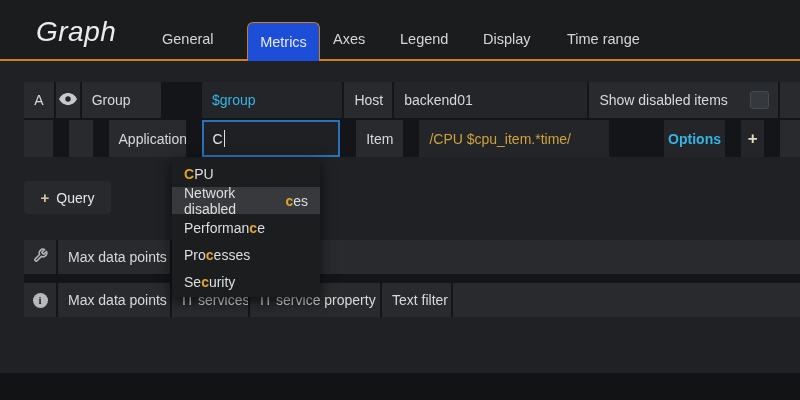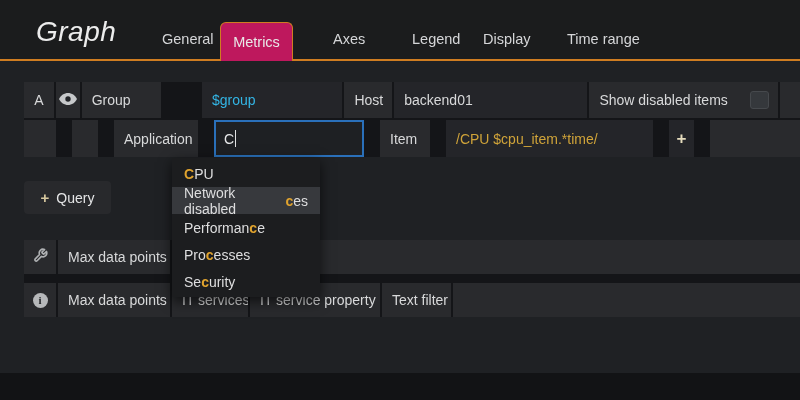--- a/index.html
+++ b/index.html
@@ -6,22 +6,22 @@
   html,body { width: 800px; height: 400px; }
   body { font-family: "Liberation Sans", sans-serif; background: #161719; overflow: hidden; }
   .page { position: relative; width: 800px; height: 400px; background: #1f2124; }
 
   
   .header { position: absolute; top: 0; left: 0; width: 800px; height: 59px; background: #1b1c1d; }
   .page-title { position: absolute; left: 36px; top: 16px; font-style: italic; font-size: 28px;
                 color: #ececec; letter-spacing: 0.5px; }
   .tab-label { position: absolute; top: 31px; color: #d5d6d8; font-size: 14.5px; cursor: pointer; z-index: 2; }
   .tab-underline { position: absolute; top: 59px; left: 0; width: 800px; height: 2px; background: #cf7d21; z-index: 1; }
-  .tab-active-box { position: absolute; left: 220px; top: 22px; width: 73px; height: 39px;
-                    background: #be185d; border: 1px solid #cf7d21; border-bottom: none;
+  .tab-active-box { position: absolute; left: 247px; top: 22px; width: 73px; height: 39px;
+                    background: #1d4ed8; border: 1px solid #cf7d21; border-bottom: none;
                     border-radius: 6px 6px 0 0; z-index: 3; display: flex; align-items: center;
                     justify-content: center; color: #e8e8e8; font-size: 14.5px; cursor: pointer; }
   .bottom-strip { position: absolute; top: 373px; left: 0; width: 800px; height: 27px; background: #121315; }
 
   
   .rows-block { position: absolute; left: 24px; width: 776px; background: #141518;
                 display: flex; flex-direction: column; }
   .row { display: flex; gap: 2px; }
   .cell { background: #292a2d; color: #d8d9da; font-size: 14px; display: flex;
           align-items: center; padding: 0 10px; white-space: nowrap; overflow: hidden; }
@@ -67,21 +67,21 @@
 </style>
 </head>
 <body>
 
 <div class="page">
 
   <div class="header">
     <div class="page-title">Graph</div>
     <span class="tab-label" style="left:162px">General</span>
     <span class="tab-label" style="left:333px">Axes</span>
-    <span class="tab-label" style="left:412px">Legend</span>
+    <span class="tab-label" style="left:400px">Legend</span>
     <span class="tab-label" style="left:483px">Display</span>
     <span class="tab-label" style="left:567px">Time range</span>
   </div>
   <div class="tab-underline"></div>
   <div class="tab-active-box">Metrics</div>
 
   <div class="rows-block" id="query-rows">
     <div class="row">
       <div class="cell center" style="width:32px">A</div>
       <div class="cell center" style="width:26px">
@@ -105,20 +105,21 @@
     <div class="row">
       <div class="cell center" style="width:32px"></div>
       <div class="cell center" style="width:26px"></div>
       <div class="cell" style="width:84px">Application</div>
       <div class="app-input">
         <span>C</span>
         <span class="caret"></span>
       </div>
       <div class="cell" style="width:50px">Item</div>
       <div class="cell value gold" style="width:207px">/CPU $cpu_item.*time/</div>
+      <div class="cell value blue bold" style="width:66px;justify-content:center">Options</div>
       <div class="cell value center" style="width:25px">
         <span class="plus-glyph">+</span>
       </div>
       <div class="cell grow"></div>
     </div>
   </div>
 
   <div class="add-query-btn">
     <span class="plus-glyph">+</span>
     <span>Query</span>

